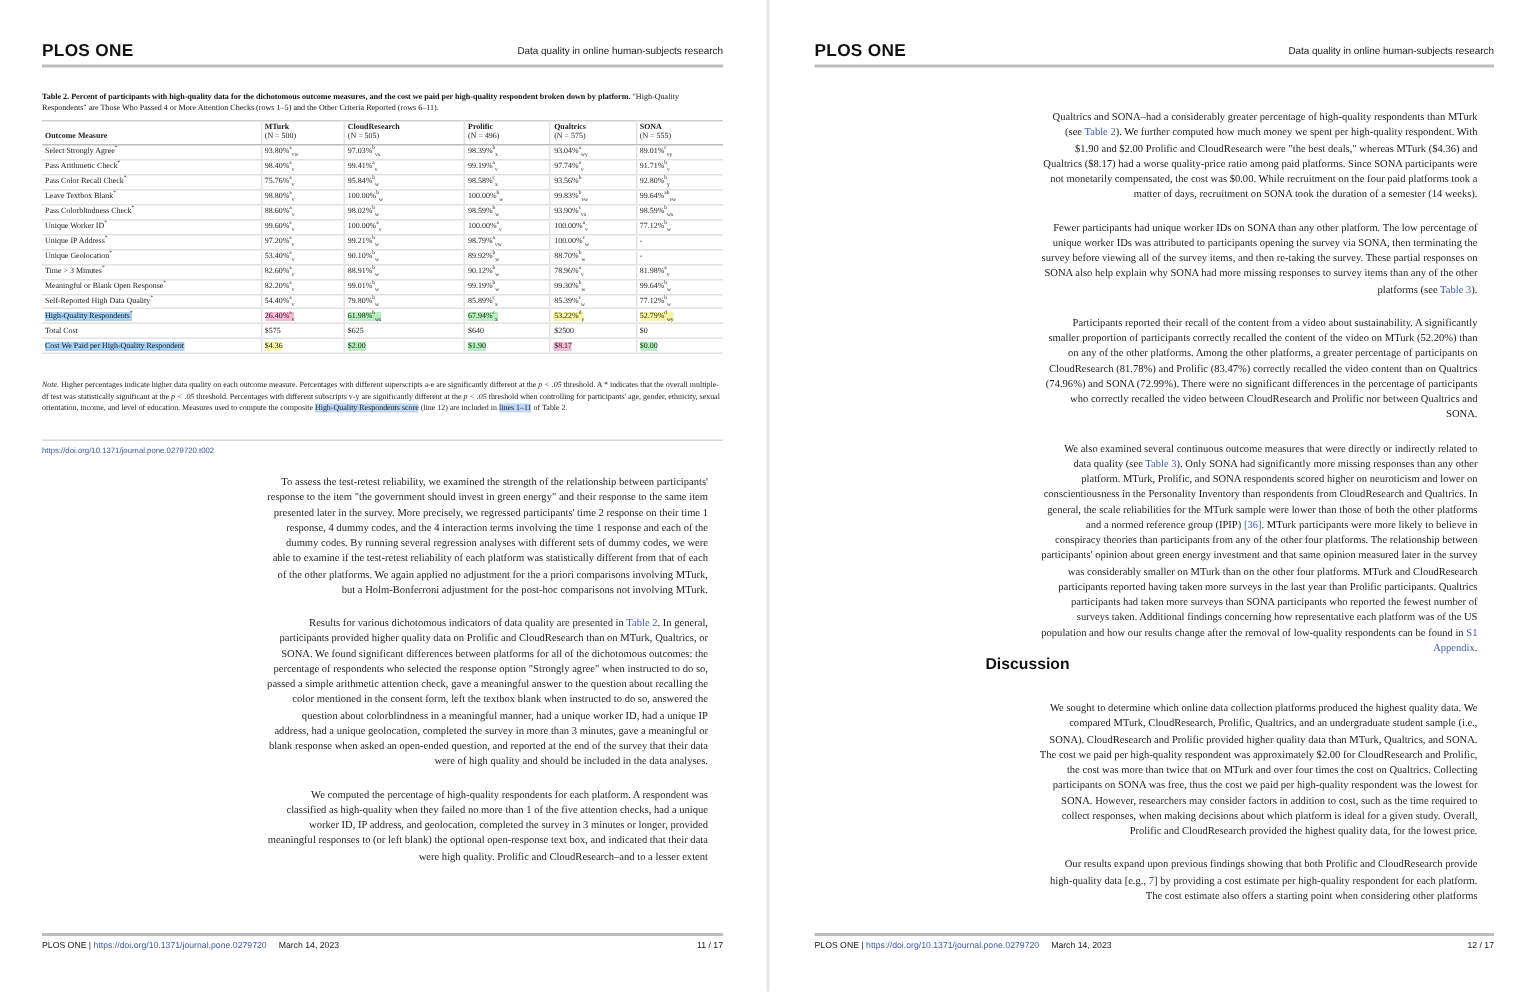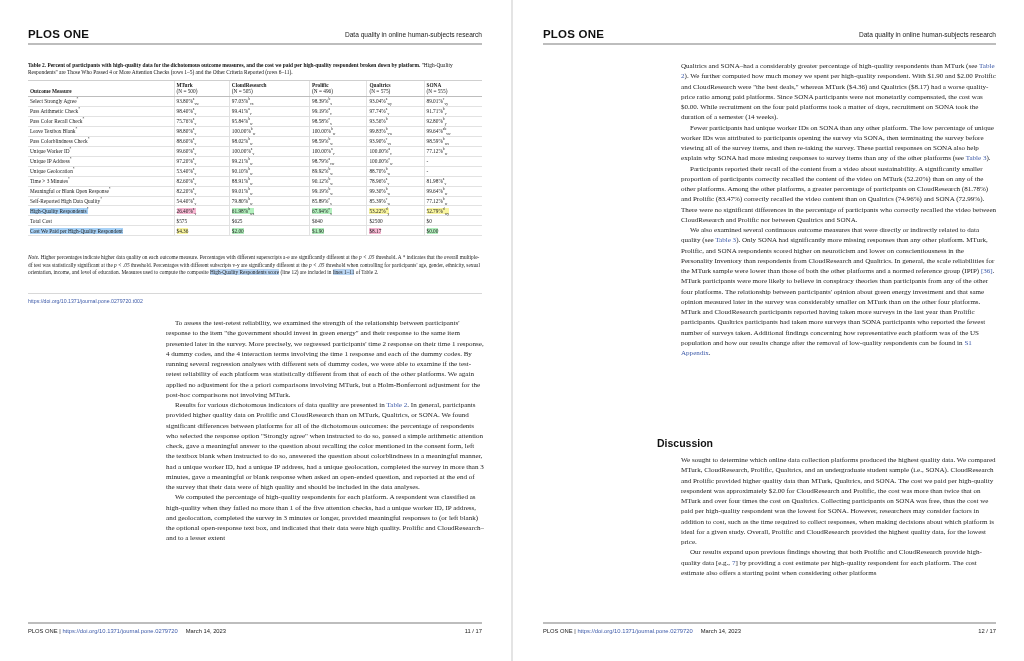--- a/index.html
+++ b/index.html
@@ -68,24 +68,24 @@
     position: absolute; top: 293px; left: 28px; width: 454px; height: 1px; background: #d8d8d8;
   }
   .doi-link {
     position: absolute; top: 298px; left: 28px;
     font-family: "Liberation Sans", sans-serif; font-size: 5.2px; color: #3d5aa8;
   }
 
   .body-text {
     position: absolute; font-size: 7.05px; line-height: 10.25px; color: #1c1c1c; text-align: left;
   }
-  .body-text p { margin: 0; text-indent: 9px; }
+  .body-text p { margin: 12px; text-indent: 9px; text-align: right; }
   .body-text p.noindent { text-indent: 0; }
   .body-text .link { color: #3d5aa8; }
-  .left-body { top: 318px; left: 166px; width: 318px; }
+  .left-body { top: 304px; left: 166px; width: 318px; }
   .right-body-1 { top: 61px; left: 681px; width: 316px; }
   .disc-heading {
     position: absolute; top: 437px; left: 657px;
     font-family: "Liberation Sans", sans-serif; font-weight: bold; font-size: 10.5px; color: #111;
   }
   .right-body-2 { top: 455px; left: 681px; width: 316px; }
 
   .ftr-rule {
     position: absolute; top: 622px; left: 28px; right: 30px; height: 2px; background: #bdbdbd;
   }

